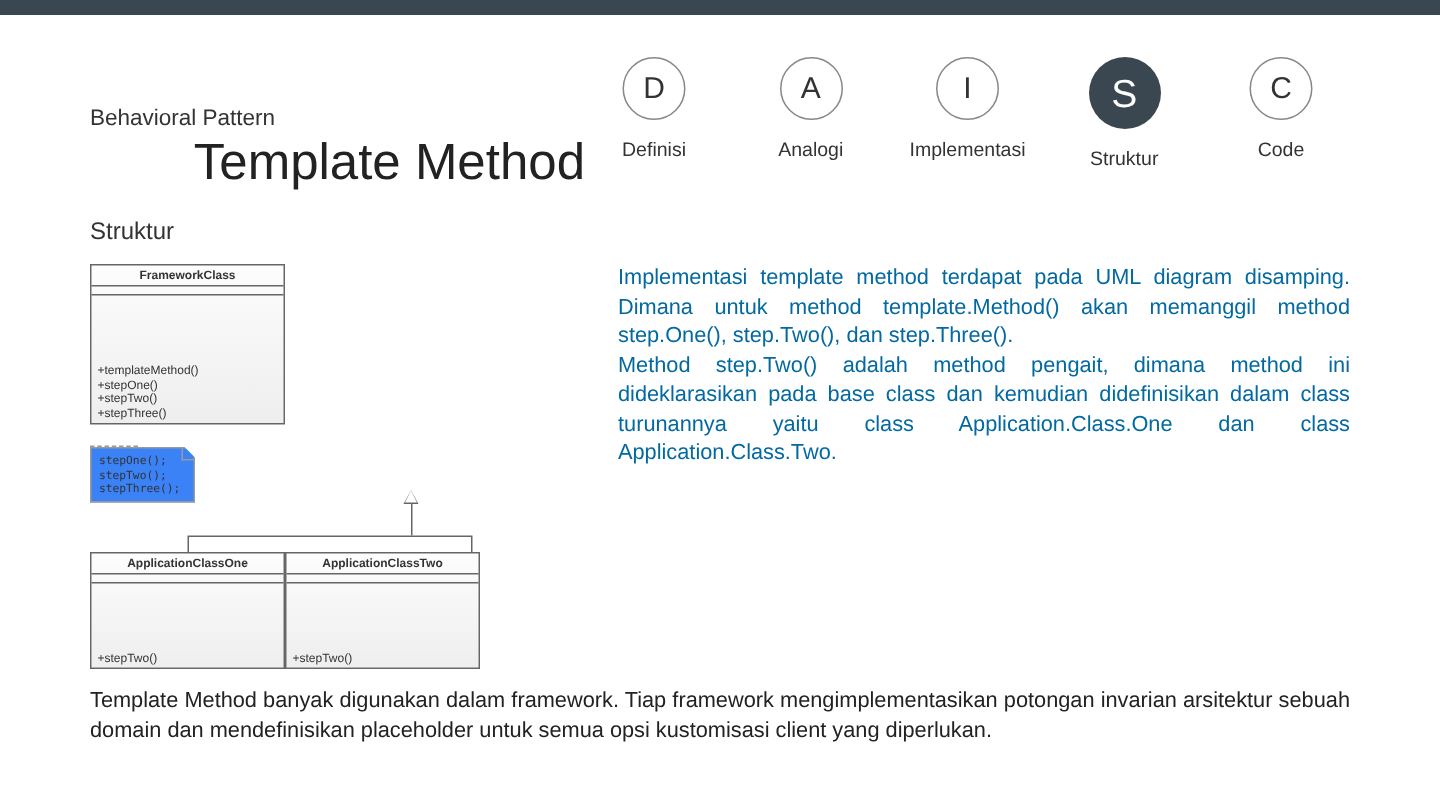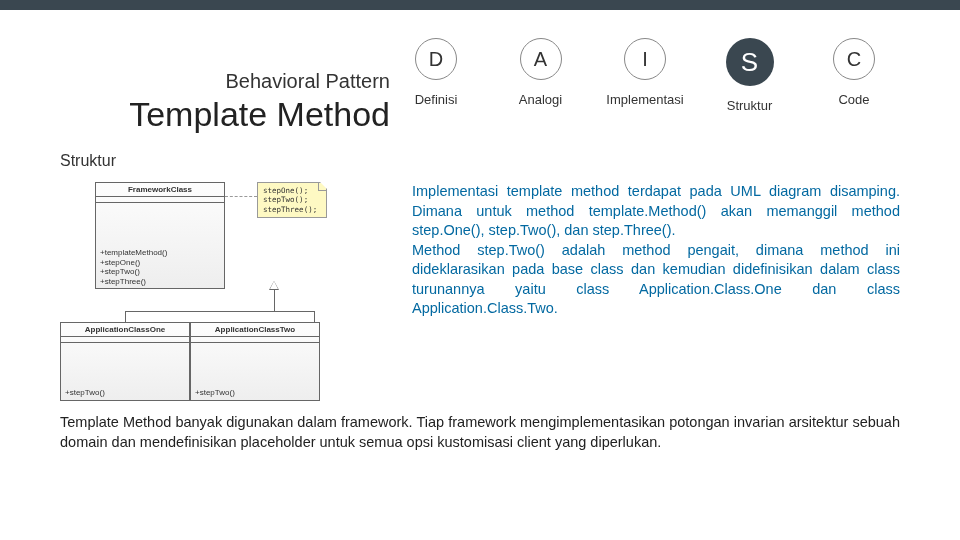--- a/index.html
+++ b/index.html
@@ -21,24 +21,23 @@
   .header-row {
     display: flex;
     flex-direction: row;
     align-items: flex-start;
   }
   .title-block {
     flex: 0 0 330px;
     padding-top: 40px;
   }
   .subtitle {
-    font-size: 20px;
+    font-size: 15px;
     color: #333;
     margin-bottom: 2px;
-    text-align: right;
   }
   .title {
     font-size: 34px;
     font-weight: 400;
     color: #222;
     text-align: right;
   }
   .nav-block {
     flex: 1;
     display: flex;
@@ -88,21 +87,21 @@
     display: flex;
     flex-direction: row;
     gap: 22px;
   }
   .uml-col {
     flex: 0 0 330px;
     font-size: 8px;
   }
   .uml-top-row {
     display: flex;
-    flex-direction: row;
+    flex-direction: column;
     align-items: flex-start;
   }
   .uml-box {
     border: 1px solid #666;
     background: linear-gradient(#fdfdfd,#eee);
     width: 130px;
   }
   .uml-box .hdr {
     text-align: center;
     border-bottom: 1px solid #666;
@@ -156,21 +155,21 @@
   .vstubs .stub {
     width: 1px; height: 10px; background: #666;
   }
   .bottom-boxes {
     display: flex;
     flex-direction: row;
     margin-top: 0;
   }
   .note-box {
     border: 1px solid #999;
-    background: #fef9c3;
+    background: #3b82f6;
     padding: 3px 5px;
     font-family: monospace;
     font-size: 7.5px;
     line-height: 1.25;
     position: relative;
     width: 70px;
   }
   .note-box::before {
     content: "";
     position: absolute;

